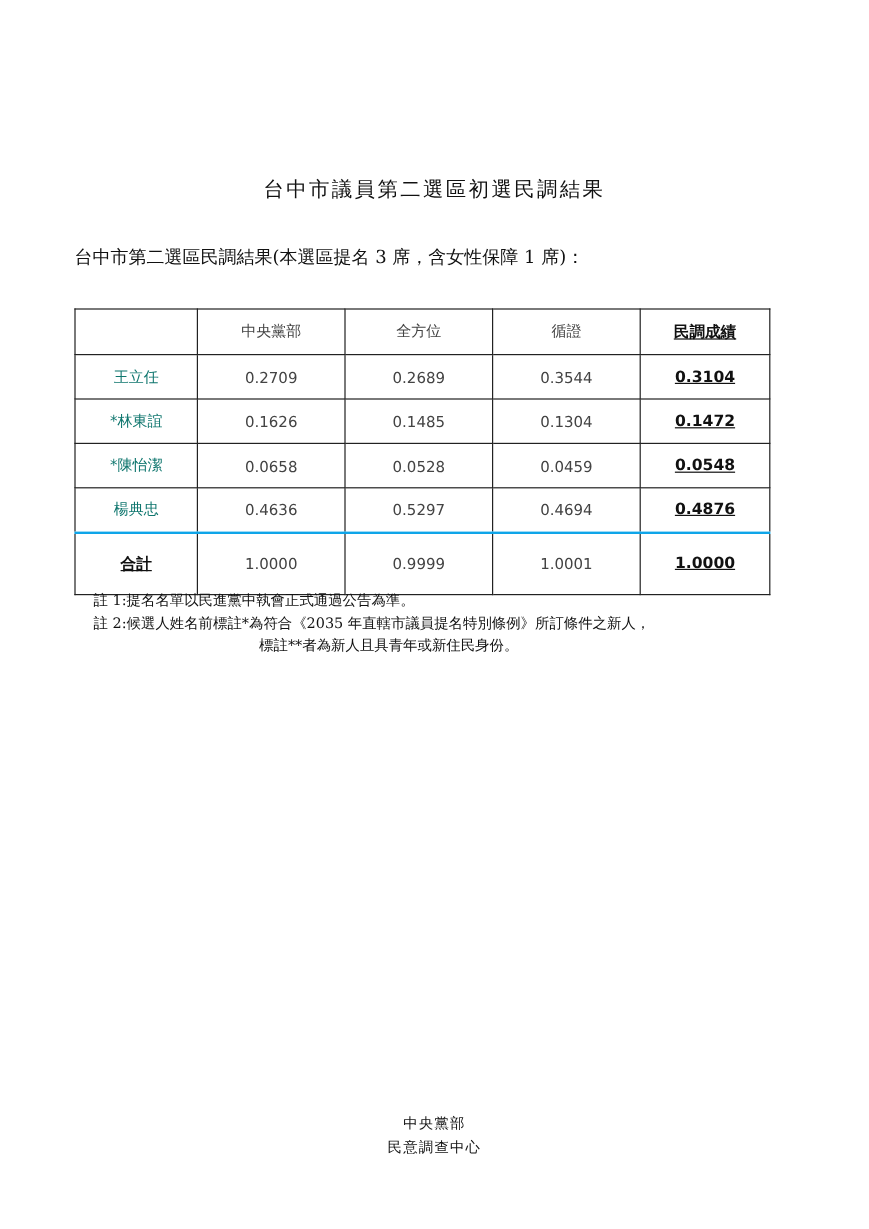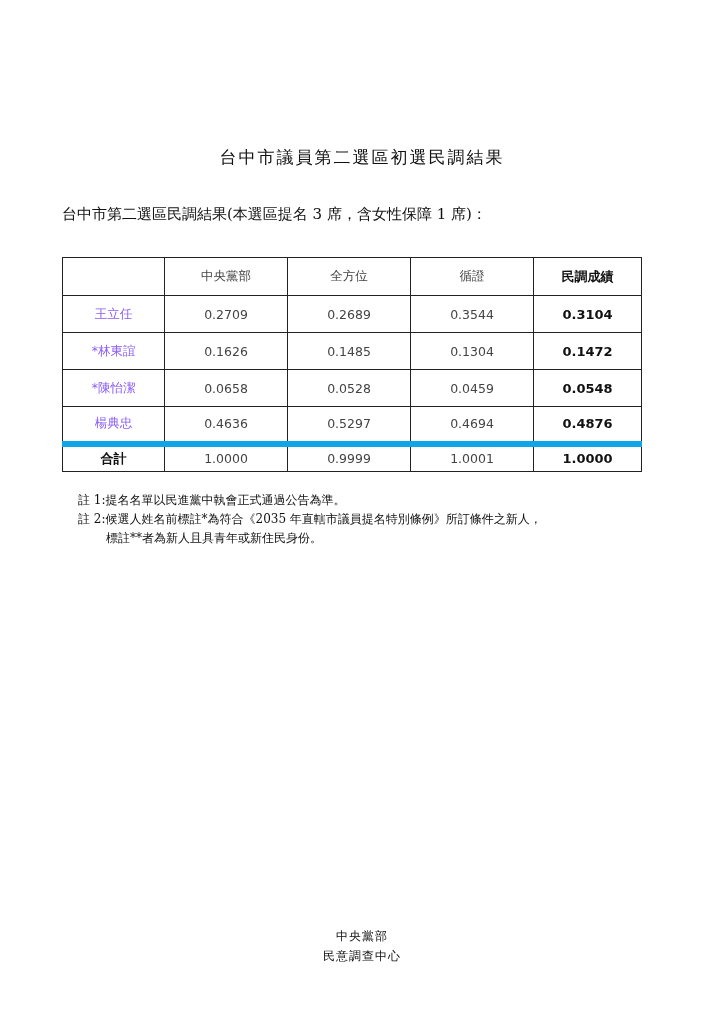--- a/index.html
+++ b/index.html
@@ -3,26 +3,26 @@
 <meta charset="utf-8">
 <style>
   html, body { margin:0; padding:0; background:#ffffff; }
   body { width:724px; height:1024px; position:relative; overflow:hidden; color:#111; font-family:"DejaVu Serif", serif; }
   .title { position:absolute; left:0; width:724px; top:146px; text-align:center; font-size:17px; font-weight:normal; letter-spacing:2px; }
   .intro { position:absolute; left:62px; top:203px; font-size:15px; line-height:22px; }
   table.results { position:absolute; left:62px; top:257px; border-collapse:collapse; font-family:"DejaVu Sans", sans-serif; }
   table.results td, table.results th { border:1px solid #222; text-align:center; padding:0; font-size:12.5px; color:#444; font-weight:normal; }
   table.results tr { height:37px; }
   table.results tr.head { height:38px; }
-  table.results tr.total { border-top:6px solid #0ea5e9; height:28px; }
-  table.results .bold { font-weight:bold; color:#111; font-size:13px; }
-  table.results .name { color:#8b5cf6; }
+  table.results tr.total { border-top:2px solid #0ea5e9; height:52px; }
+  table.results .bold { font-weight:bold; color:#111; font-size:13px;text-decoration:underline; }
+  table.results .name { color:#0f766e; }
   .c0{width:101px} .c1{width:122px} .c2{width:122px} .c3{width:122px} .c4{width:107px}
   .notes { position:absolute; left:62px; top:491px; font-size:12px; line-height:19px;margin-left:16px; }
-  .notes .indent { padding-left:28px; }
+  .notes .indent { padding-left:28px;text-align:center; }
   .footer { position:absolute; left:0; width:724px; top:926px; text-align:center; font-size:12px; line-height:20px; letter-spacing:1px; }
 </style>
 </head>
 <body>
 
 <div class="title">台中市議員第二選區初選民調結果</div>
 
 <div class="intro">
   <div>台中市第二選區民調結果(本選區提名 3 席，含女性保障 1 席)：</div>
 </div>

